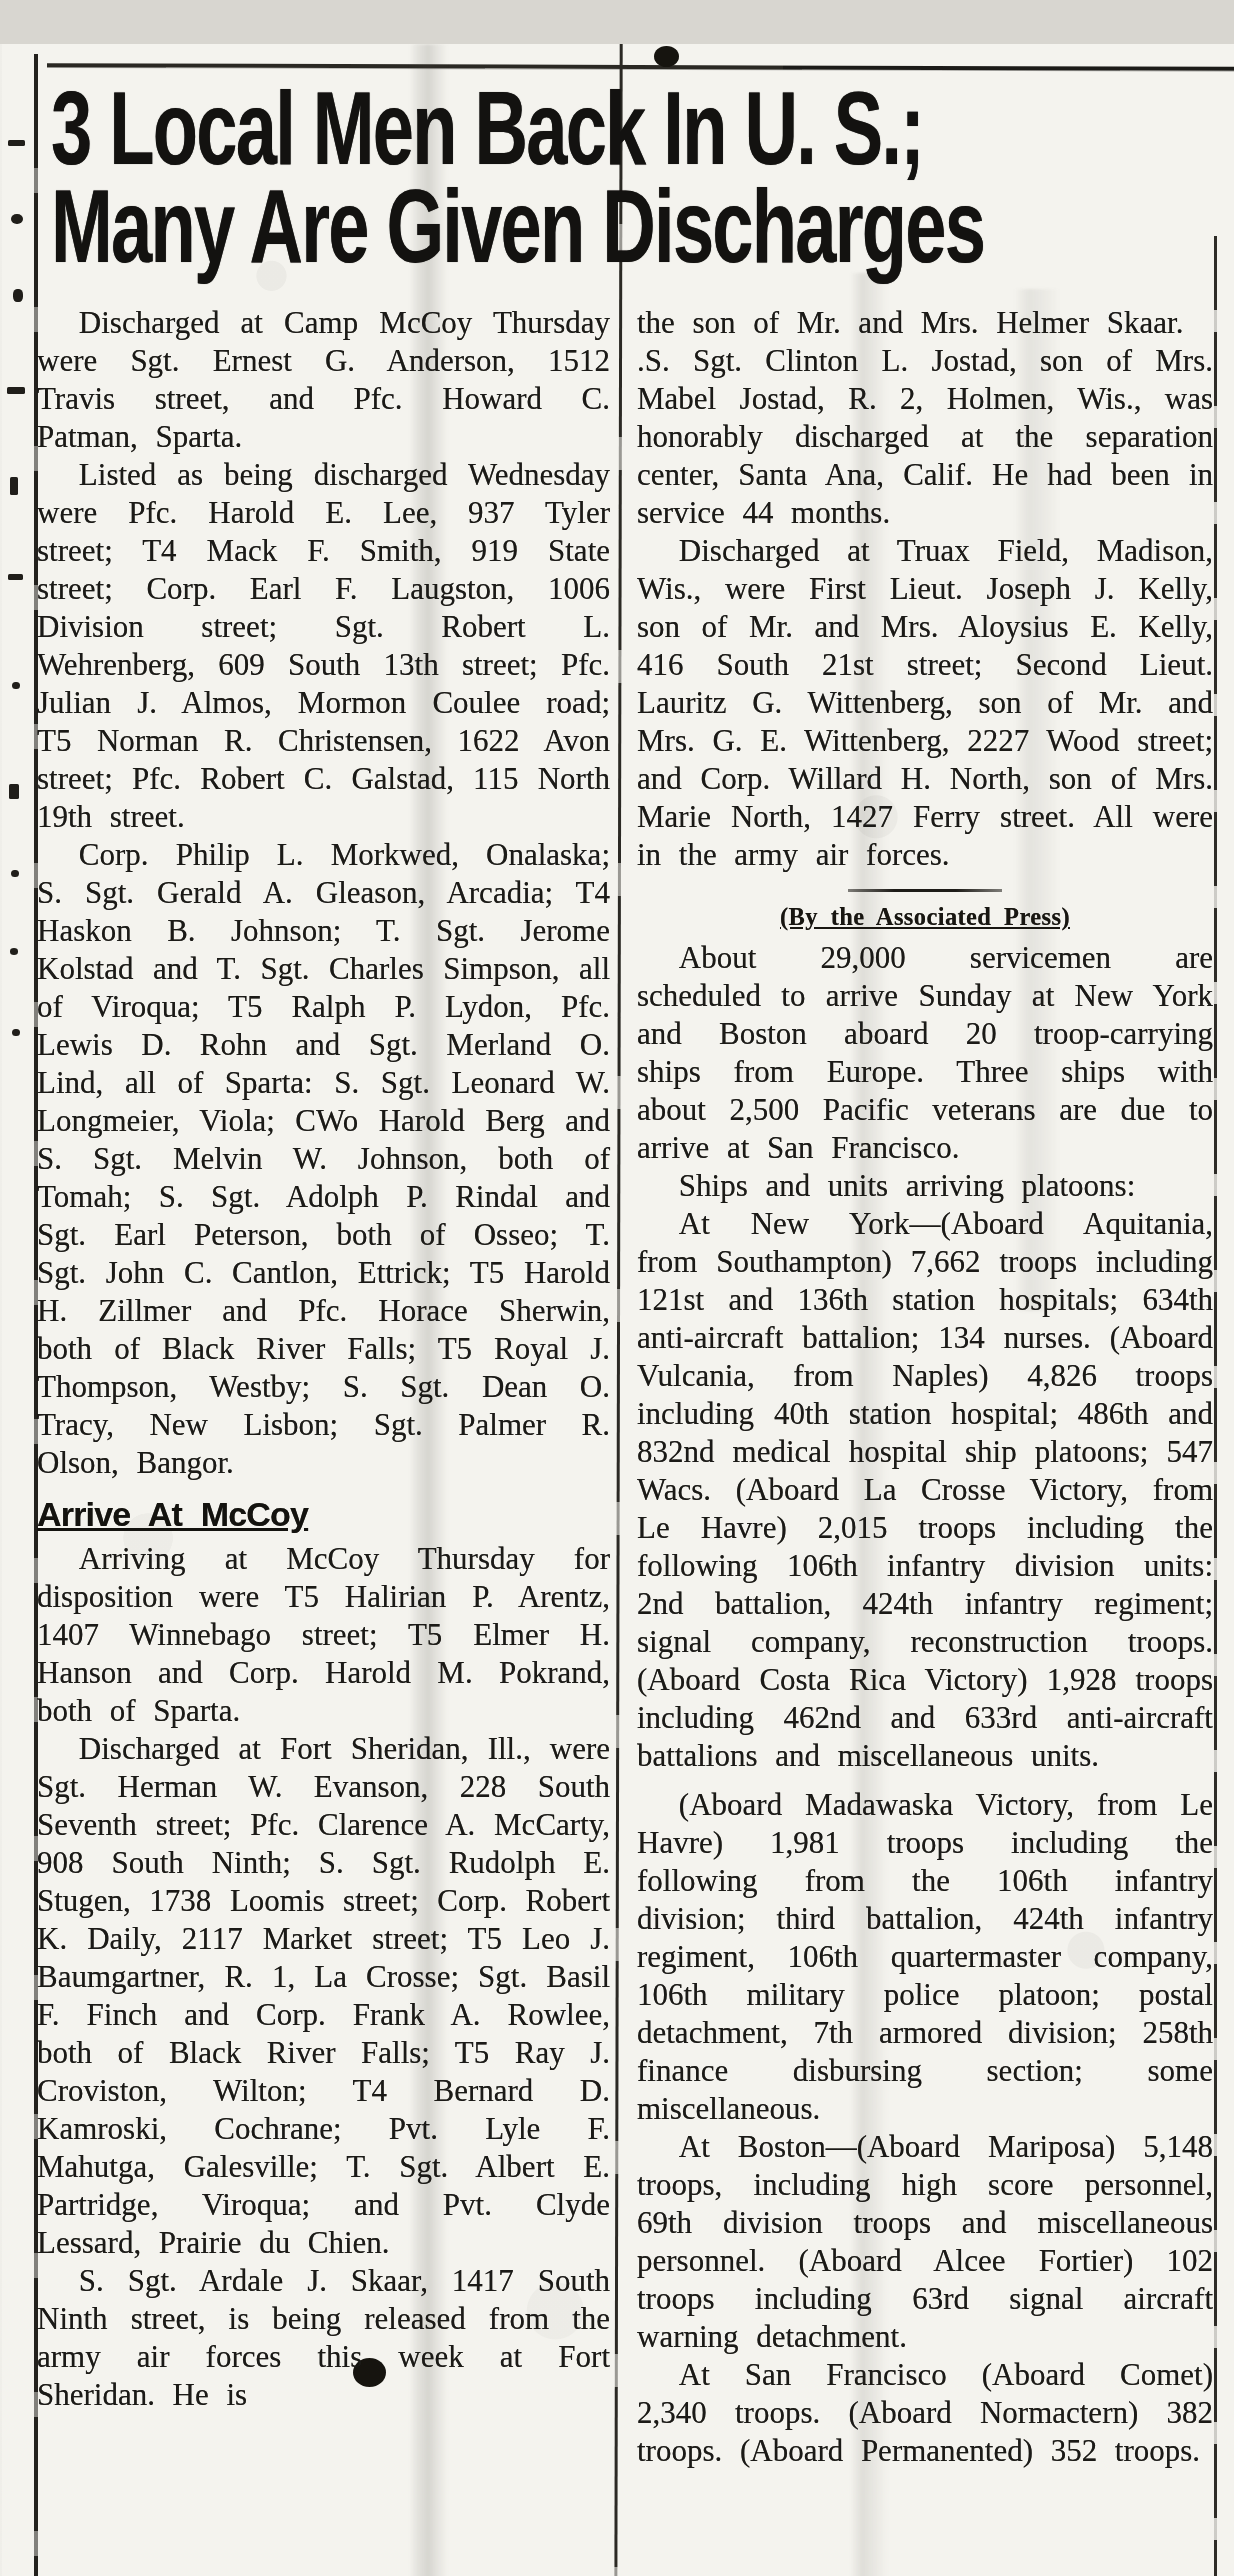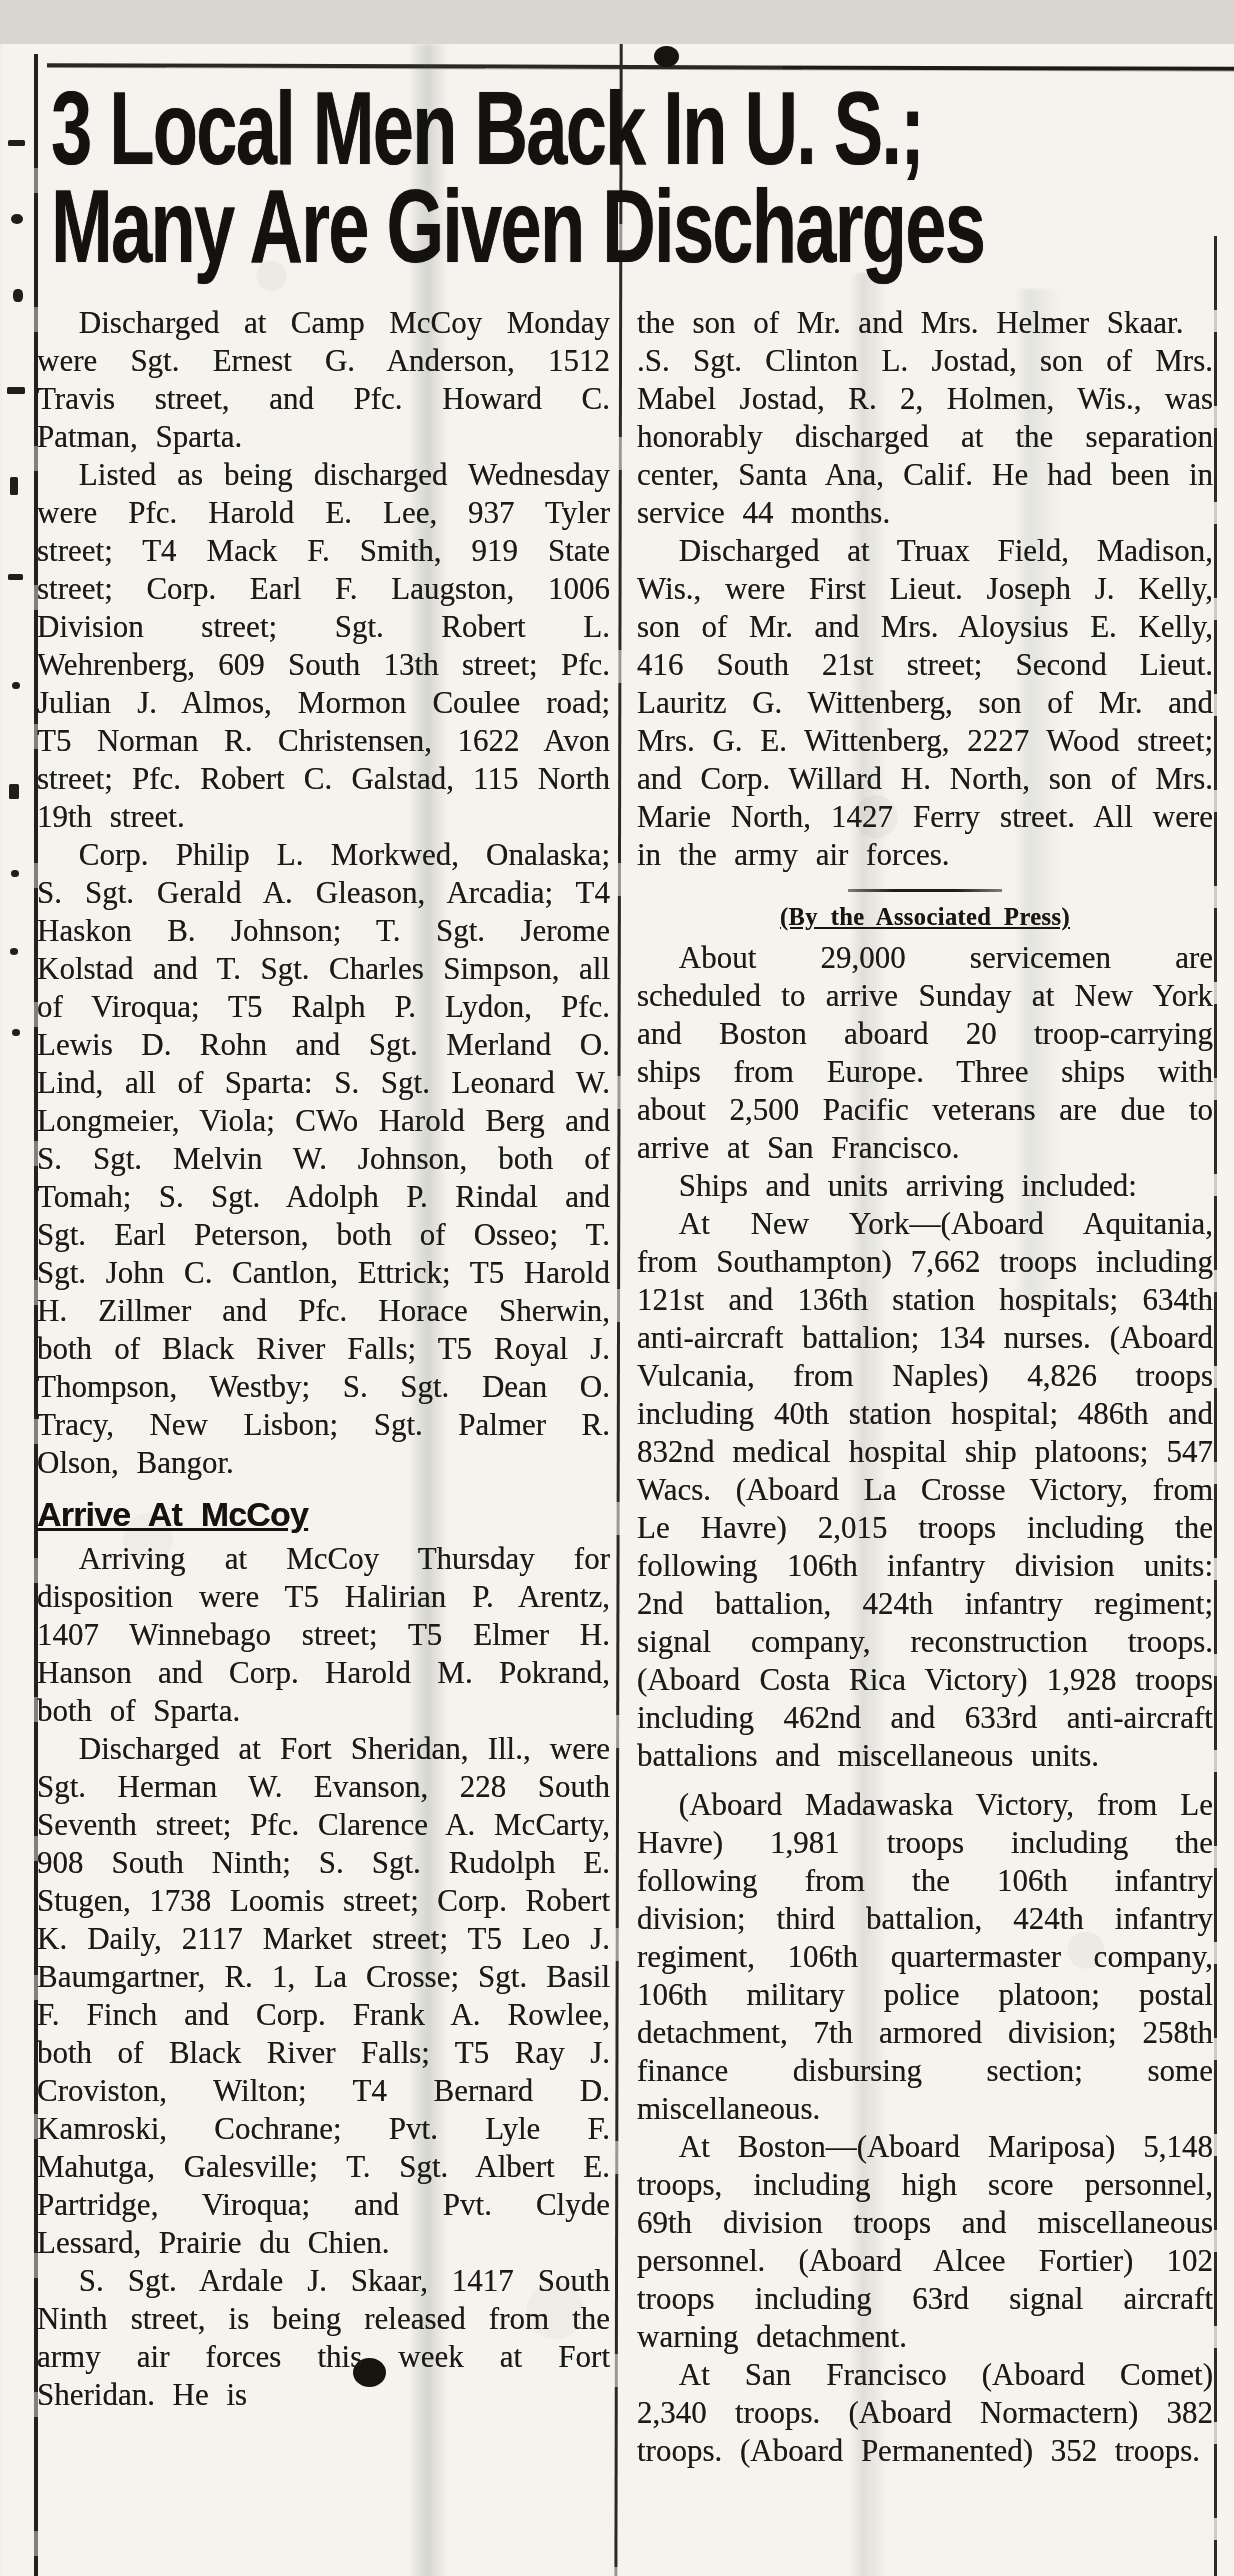--- a/index.html
+++ b/index.html
@@ -102,37 +102,37 @@
   <div class="mark" style="left:12.3px;top:985px;width:7.4px;height:7.4px;border-radius:50%"></div>
 
   <h1 class="headline">
     <span class="hl-line">3 Local Men Back In U. S.;</span>
     <span class="hl-line">Many Are Given Discharges</span>
   </h1>
 
   <div class="columns">
 
     <div class="col col-left">
-      <p class="para">Discharged at Camp McCoy Monday were Sgt. Ernest G. Anderson, 1512 Travis street, and Pfc. Howard C. Patman, Sparta.</p>
+      <p class="para">Discharged at Camp McCoy Thursday were Sgt. Ernest G. Anderson, 1512 Travis street, and Pfc. Howard C. Patman, Sparta.</p>
       <p class="para">Listed as being discharged Wednesday were Pfc. Harold E. Lee, 937 Tyler street; T4 Mack F. Smith, 919 State street; Corp. Earl F. Laugston, 1006 Division street; Sgt. Robert L. Wehrenberg, 609 South 13th street; Pfc. Julian J. Almos, Mormon Coulee road; T5 Norman R. Christensen, 1622 Avon street; Pfc. Robert C. Galstad, 115 North 19th street.</p>
       <p class="para">Corp. Philip L. Morkwed, Onalaska; S. Sgt. Gerald A. Gleason, Arcadia; T4 Haskon B. Johnson; T. Sgt. Jerome Kolstad and T. Sgt. Charles Simpson, all of Viroqua; T5 Ralph P. Lydon, Pfc. Lewis D. Rohn and Sgt. Merland O. Lind, all of Sparta: S. Sgt. Leonard W. Longmeier, Viola; CWo Harold Berg and S. Sgt. Melvin W. Johnson, both of Tomah; S. Sgt. Adolph P. Rindal and Sgt. Earl Peterson, both of Osseo; T. Sgt. John C. Cantlon, Ettrick; T5 Harold H. Zillmer and Pfc. Horace Sherwin, both of Black River Falls; T5 Royal J. Thompson, Westby; S. Sgt. Dean O. Tracy, New Lisbon; Sgt. Palmer R. Olson, Bangor.</p>
       <h2 class="subhead">Arrive At McCoy</h2>
       <p class="para">Arriving at McCoy Thursday for disposition were T5 Halirian P. Arentz, 1407 Winnebago street; T5 Elmer H. Hanson and Corp. Harold M. Pokrand, both of Sparta.</p>
       <p class="para">Discharged at Fort Sheridan, Ill., were Sgt. Herman W. Evanson, 228 South Seventh street; Pfc. Clarence A. McCarty, 908 South Ninth; S. Sgt. Rudolph E. Stugen, 1738 Loomis street; Corp. Robert K. Daily, 2117 Market street; T5 Leo J. Baumgartner, R. 1, La Crosse; Sgt. Basil F. Finch and Corp. Frank A. Rowlee, both of Black River Falls; T5 Ray J. Croviston, Wilton; T4 Bernard D. Kamroski, Cochrane; Pvt. Lyle F. Mahutga, Galesville; T. Sgt. Albert E. Partridge, Viroqua; and Pvt. Clyde Lessard, Prairie du Chien.</p>
       <p class="para">S. Sgt. Ardale J. Skaar, 1417 South Ninth street, is being released from the army air forces this week at Fort Sheridan. He is</p>
     </div>
 
     <div class="col col-right">
       <p class="para flush">the son of Mr. and Mrs. Helmer Skaar.</p>
       <p class="para flush">.S. Sgt. Clinton L. Jostad, son of Mrs. Mabel Jostad, R. 2, Holmen, Wis., was honorably discharged at the separation center, Santa Ana, Calif. He had been in service 44 months.</p>
       <p class="para">Discharged at Truax Field, Madison, Wis., were First Lieut. Joseph J. Kelly, son of Mr. and Mrs. Aloysius E. Kelly, 416 South 21st street; Second Lieut. Lauritz G. Wittenberg, son of Mr. and Mrs. G. E. Wittenberg, 2227 Wood street; and Corp. Willard H. North, son of Mrs. Marie North, 1427 Ferry street. All were in the army air forces.</p>
       <div class="ap-rule"></div>
       <p class="byline">(By the Associated Press)</p>
       <p class="para">About 29,000 servicemen are scheduled to arrive Sunday at New York and Boston aboard 20 troop-carrying ships from Europe. Three ships with about 2,500 Pacific veterans are due to arrive at San Francisco.</p>
-      <p class="para">Ships and units arriving included:</p>
+      <p class="para">Ships and units arriving platoons:</p>
       <p class="para">At New York—(Aboard Aquitania, from Southampton) 7,662 troops including 121st and 136th station hospitals; 634th anti-aircraft battalion; 134 nurses. (Aboard Vulcania, from Naples) 4,826 troops including 40th station hospital; 486th and 832nd medical hospital ship platoons; 547 Wacs. (Aboard La Crosse Victory, from Le Havre) 2,015 troops including the following 106th infantry division units: 2nd battalion, 424th infantry regiment; signal company, reconstruction troops. (Aboard Costa Rica Victory) 1,928 troops including 462nd and 633rd anti-aircraft battalions and miscellaneous units.</p>
       <p class="para gap-top">(Aboard Madawaska Victory, from Le Havre) 1,981 troops including the following from the 106th infantry division; third battalion, 424th infantry regiment, 106th quartermaster company, 106th military police platoon; postal detachment, 7th armored division; 258th finance disbursing section; some miscellaneous.</p>
       <p class="para">At Boston—(Aboard Mariposa) 5,148 troops, including high score personnel, 69th division troops and miscellaneous personnel. (Aboard Alcee Fortier) 102 troops including 63rd signal aircraft warning detachment.</p>
       <p class="para">At San Francisco (Aboard Comet) 2,340 troops. (Aboard Normactern) 382 troops. (Aboard Permanented) 352 troops.</p>
     </div>
 
   </div>
 </div>
 
 

